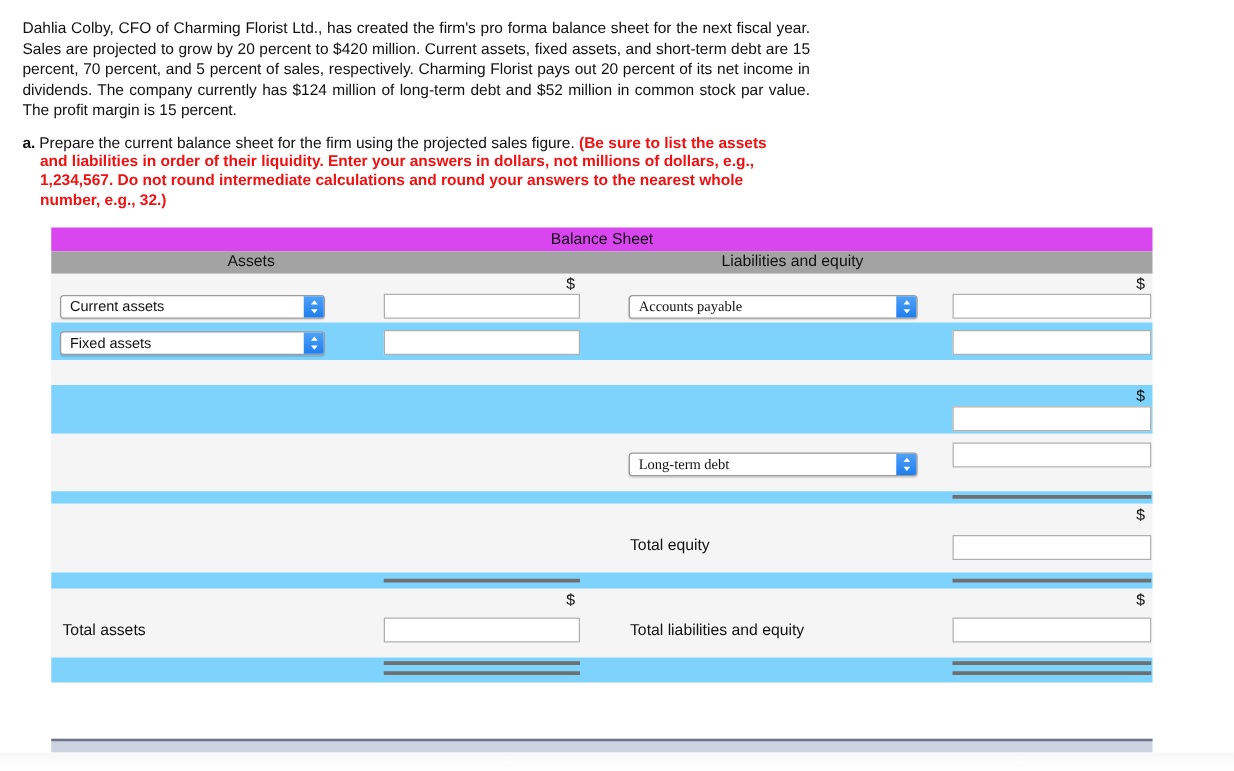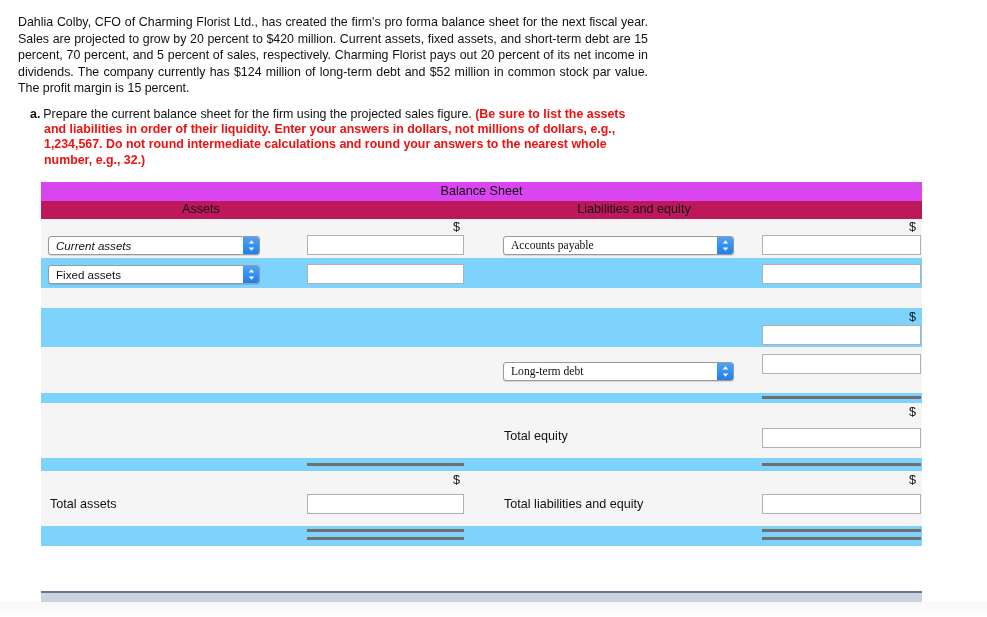--- a/index.html
+++ b/index.html
@@ -39,21 +39,20 @@
     color: #111111;
   }
   #question-part .part-letter {
     font-weight: bold;
     margin-right: 3px;
   }
   #question-part .body-wrap {
     display: block;
     padding-left: 14px;
     text-indent: -14px;
-    margin-left: 12px;
   }
   #question-part .red-note {
     color: #ee1111;
     font-weight: bold;
   }
 
   
   #balance-sheet {
     position: absolute;
     left: 41px;
@@ -64,21 +63,21 @@
     background: #d946ef;
     text-align: center;
     font-size: 12.6px;
     line-height: 16px;
     padding: 1px 0 2px 0;
     color: #111111;
   }
   .bs-colheads {
     position: relative;
     height: 18px;
-    background: #be185d;
+    background: #a3a3a3;
   }
   .bs-colheads .col-head {
     position: absolute;
     top: 1px;
     font-size: 12.6px;
     text-align: center;
     color: #111111;
   }
   .bs-colheads .ch-assets { left: 60px; width: 200px; }
   .bs-colheads .ch-liab   { left: 473px; width: 240px; }
@@ -204,21 +203,21 @@
 
   <div class="bs-colheads">
     <div class="col-head ch-assets">Assets</div>
     <div class="col-head ch-liab">Liabilities and equity</div>
   </div>
 
   <div class="bs-row band" style="height:39px;">
     <div class="dollar left-col" style="top:1px;">$</div>
     <div class="dollar right-col" style="top:1px;">$</div>
 
-    <div class="select-box select-left" style="top:17px;font-style:italic;">
+    <div class="select-box select-left" style="top:17px;">
       <span class="sel-label">Current assets</span>
       <span class="sel-arrow">
         <svg width="9" height="13" viewBox="0 0 9 13">
           <path d="M4.5 1.2 L7.2 4.6 L1.8 4.6 Z" fill="#ffffff"></path>
           <path d="M4.5 11.8 L1.8 8.4 L7.2 8.4 Z" fill="#ffffff"></path>
         </svg>
       </span>
     </div>
     <div class="text-input input-left" style="top:16px;"></div>
 

